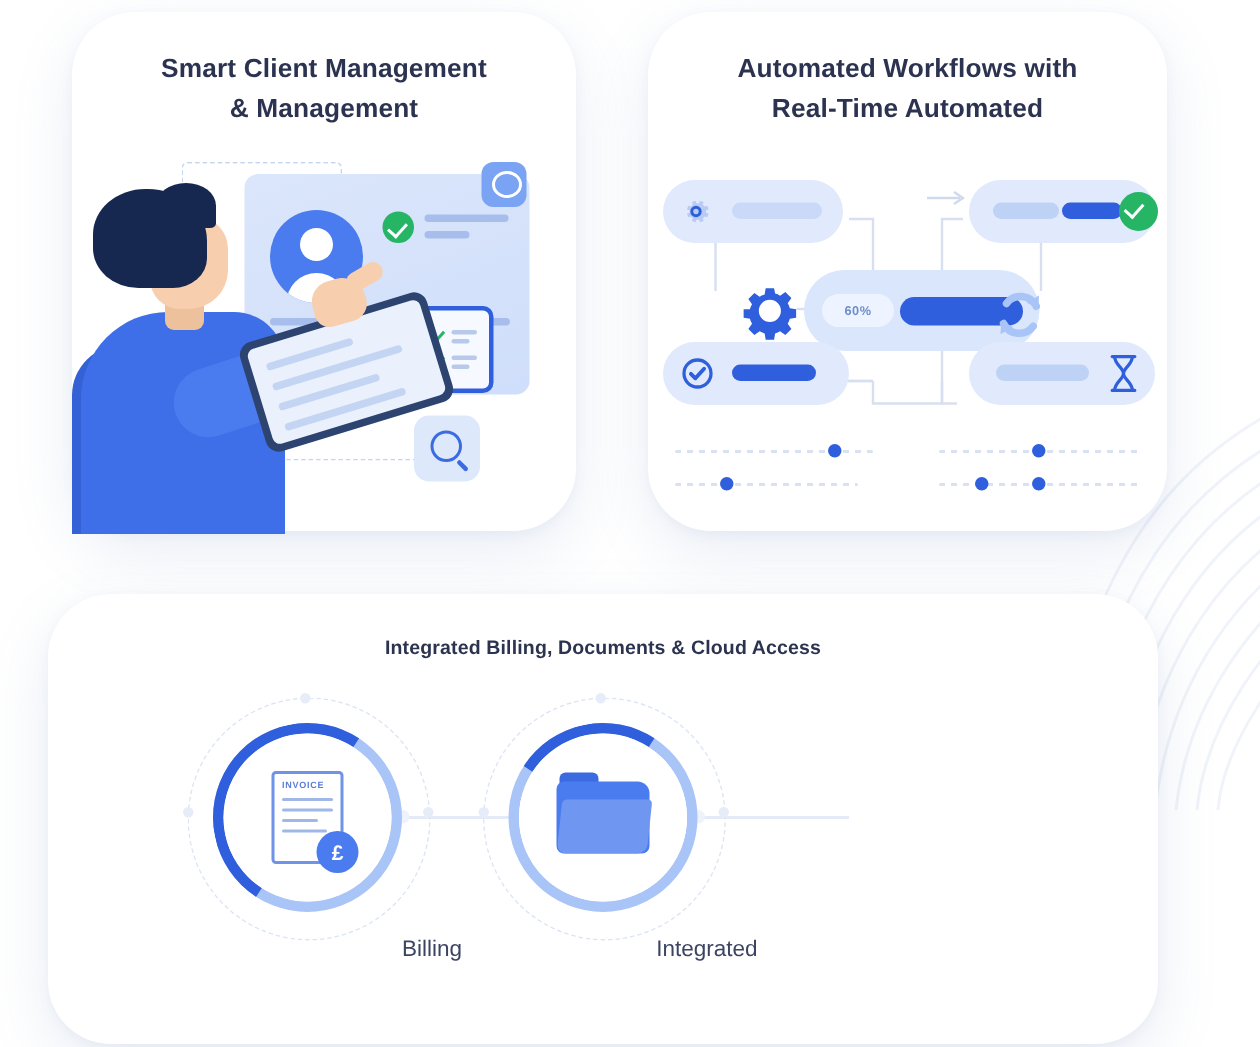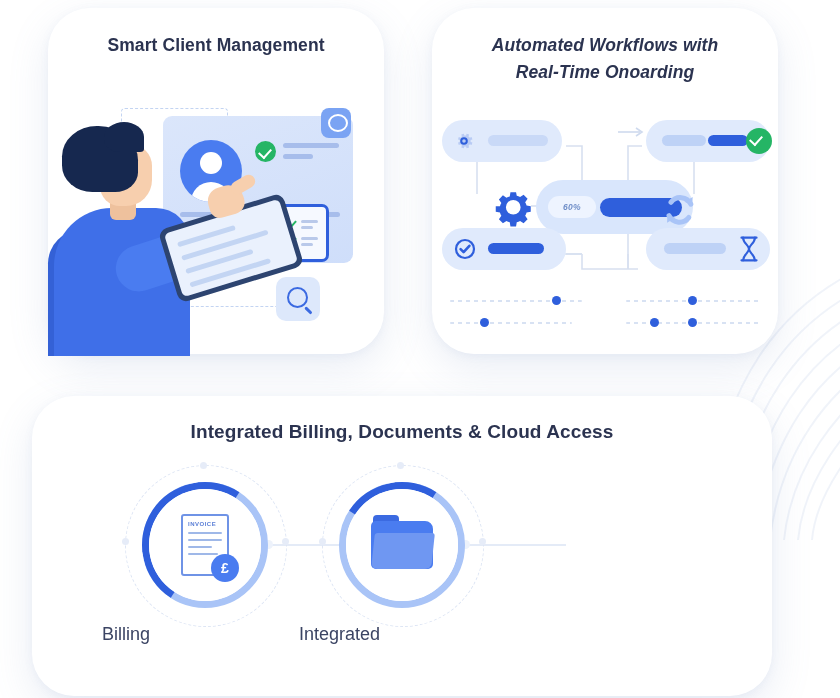--- a/index.html
+++ b/index.html
@@ -21,34 +21,34 @@
   .stage{position:absolute;inset:0;}
 
   
   .card{
     position:absolute;
     background:#ffffff;
     border-radius:42px;
     box-shadow:0 14px 40px rgba(120,140,190,.16), 0 2px 8px rgba(120,140,190,.08);
   }
   #card-onboarding{ left:48px;  top:8px;   width:336px; height:346px; }
-  #card-workflow { left:432px; top:8px;   width:346px; height:346px;font-style:italic; }
+  #card-workflow { left:432px; top:8px;   width:346px; height:346px; }
   #card-billing  { left:32px;  top:396px; width:740px; height:300px; }
 
   .card-title{
     position:absolute; left:0; right:0; top:24px;
     text-align:center;
     color:#2b3350;
     font-size:17.5px;
     font-weight:700;
     line-height:27px;
     letter-spacing:.1px;
     padding:0 26px;
   }
-  #card-billing .card-title{ top:22px; font-size:19px;}
+  #card-billing .card-title{ top:22px; font-size:13px;}
 
   .art{ position:absolute; left:0; right:0; bottom:0; top:86px; }
 
   
   .dash{
     position:absolute;
     border:1.6px dashed #c3d4f2;
     border-radius:4px;
   }
   #dash-top{ left:73px; top:14px; width:105px; height:42px; border-bottom:none;}
@@ -171,22 +171,22 @@
   }
   .ring-arc{
     position:absolute;inset:0;border-radius:50%;
     border:7px solid transparent;
     border-top-color:#2f5fdc;border-left-color:#2f5fdc;
     box-sizing:border-box;
     transform:rotate(-12deg);
   }
   .node-inner{position:absolute;inset:7px;border-radius:50%;background:#ffffff;display:flex;align-items:center;justify-content:center;}
   .node-label{
-    position:absolute;left:-40px;right:-40px;top:142px;text-align:left;
-    color:#3b4463;font-size:18px;font-weight:400;
+    position:absolute;left:-40px;right:-40px;top:142px;text-align:right;
+    color:#3b4463;font-size:15px;font-weight:400;
   }
   .halo{
     position:absolute;left:-17px;top:-17px;width:160px;height:160px;
     border-radius:50%;border:1.4px dashed #dde5f4;
   }
   .halo-dot{position:absolute;width:7px;height:7px;border-radius:50%;background:#e6ecf8;}
   .link{position:absolute;height:2px;background:#e4ebf7;top:62px;}
   .link-dot{position:absolute;width:9px;height:9px;border-radius:50%;background:#edf2fb;top:58px;}
 
   
@@ -235,20 +235,21 @@
       <path d="M300 120 C 250 150, 200 210, 190 300"></path>
       <path d="M300 140 C 260 168, 212 224, 204 300"></path>
       <path d="M300 160 C 268 186, 224 238, 218 300"></path>
       <path d="M300 180 C 276 204, 236 252, 232 300"></path>
     </g>
   </svg>
 
   <div class="card" id="card-onboarding">
     <div class="card-title">
       <span>Smart Client Management</span><br>
+      <span>&amp; Management</span>
     </div>
 
     <div class="art">
 
       <div class="dash" id="dash-top"></div>
       <div class="dash" id="dash-bot"></div>
 
       <div class="profile-card">
         <div class="avatar-circle">
           <div class="avatar-head"></div>
@@ -299,21 +300,21 @@
       </div>
       <div class="hand"></div>
       <div class="finger"></div>
 
     </div>
   </div>
 
   <div class="card" id="card-workflow">
     <div class="card-title">
       <span>Automated Workflows with</span><br>
-      <span>Real-Time Onoarding</span>
+      <span>Real-Time Automated</span>
     </div>
 
     <div class="art">
 
       <svg style="position:absolute;left:0;top:0;width:346px;height:260px;">
         <g fill="none" stroke="#d7e0f0" stroke-width="1.6">
           <path d="M134 52 L150 52 L150 112"></path>
           <path d="M45 62 L45 100"></path>
           <path d="M99 112 L108 112"></path>
           <path d="M150 160 L150 175 L206 175"></path>

